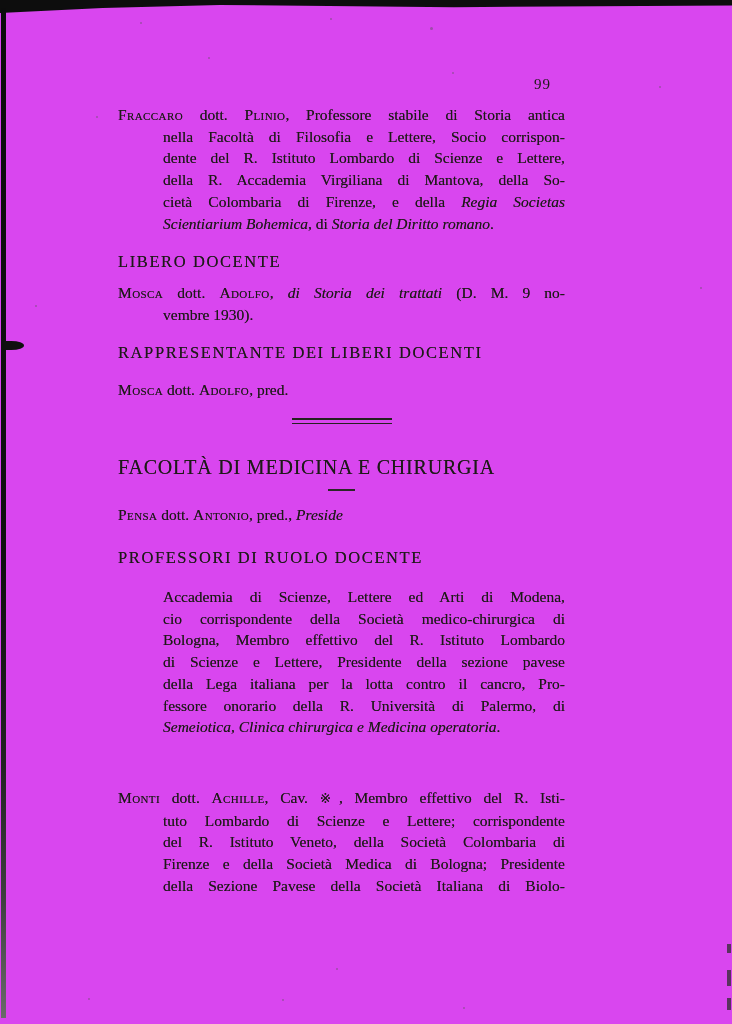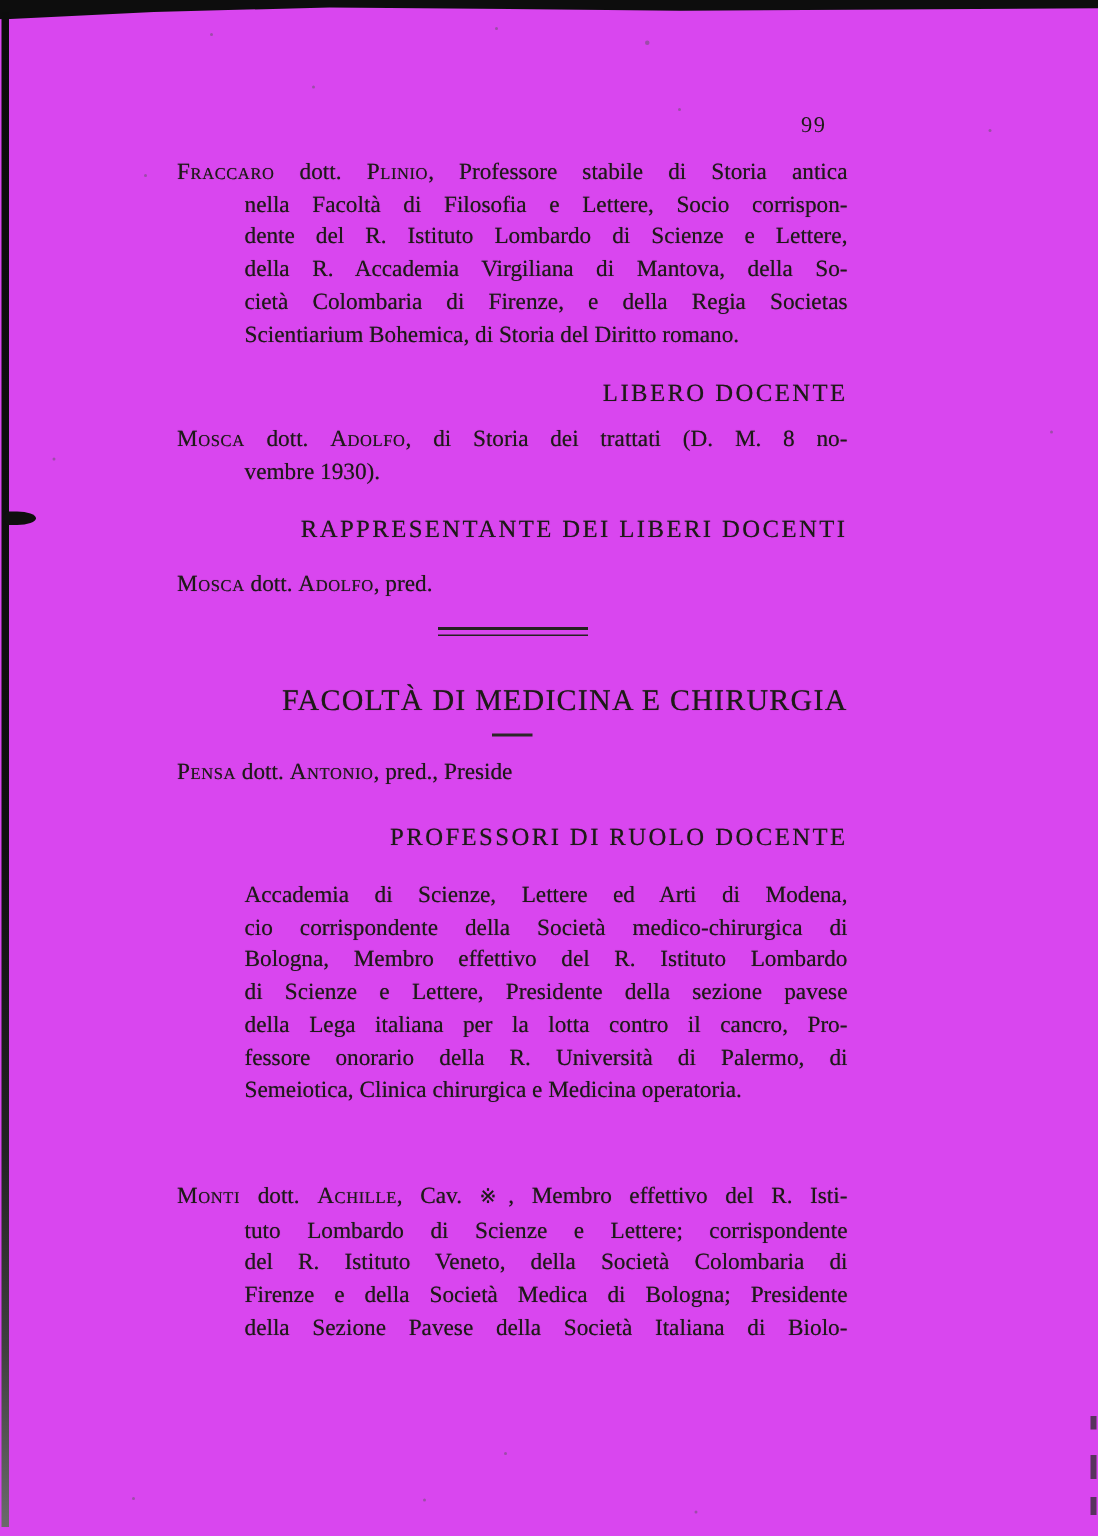--- a/index.html
+++ b/index.html
@@ -39,25 +39,25 @@
   .para{
     position:absolute;left:0;width:100%;box-sizing:border-box;
     padding-left:30px;
     font-size:15.5px;line-height:21.7px;
     text-shadow:0 0 .5px rgba(25,22,18,.65);
   }
   .line{text-align:justify;text-align-last:justify;white-space:nowrap0;margin-left:15px;}
   .line.first{margin-left:-30px;}
   .line.end{text-align-last:left;}
   .sc{font-variant:small-caps;letter-spacing:.4px;font-family:Liberation Serif, serif;}
-  .it{}
+  .it{font-style:italic;}
   .sym{font-family:"DejaVu Sans",sans-serif;font-size:13.5px;}
   .h{
     position:absolute;left:0;width:100%;
-    text-align:right;
+    text-align:left;
     font-size:16.5px;letter-spacing:1.6px;
     text-shadow:0 0 .5px rgba(25,22,18,.65);
   }
   .h-fac{font-size:20px;letter-spacing:.8px;}
   .divider{
     position:absolute;left:0;right:0;top:418px;margin:0 auto;width:100px;height:3px;
     border-top:2.5px solid #242220;border-bottom:1.3px solid #242220;
   }
   .short-rule{
     position:absolute;left:0;right:0;top:489px;margin:0 auto;width:27px;height:0;
@@ -99,21 +99,21 @@
       <div class="line"><span>nella Facoltà di Filosofia e Lettere, Socio corrispon-</span></div>
       <div class="line"><span>dente del R. Istituto Lombardo di Scienze e Lettere,</span></div>
       <div class="line"><span>della R. Accademia Virgiliana di Mantova, della So-</span></div>
       <div class="line"><span>cietà Colombaria di Firenze, e della </span><span class="it">Regia Societas</span></div>
       <div class="line end"><span class="it">Scientiarium Bohemica</span><span>, di </span><span class="it">Storia del Diritto romano</span><span>.</span></div>
     </div>
 
     <div class="h" style="top:252px">LIBERO DOCENTE</div>
 
     <div class="para" style="top:282px">
-      <div class="line first"><span class="sc">Mosca</span><span> dott. </span><span class="sc">Adolfo</span><span>, </span><span class="it">di Storia dei trattati</span><span> (D. M. 8 no-</span></div>
+      <div class="line first"><span class="sc">Mosca</span><span> dott. </span><span class="sc">Adolfo</span><span>, </span><span class="it">di Storia dei trattati</span><span> (D. M. 9 no-</span></div>
       <div class="line end"><span>vembre 1930).</span></div>
     </div>
 
     <div class="h" style="top:343px">RAPPRESENTANTE DEI LIBERI DOCENTI</div>
 
     <div class="para" style="top:379px">
       <div class="line first end"><span class="sc">Mosca</span><span> dott. </span><span class="sc">Adolfo</span><span>, pred.</span></div>
     </div>
 
     <div class="divider"></div>

